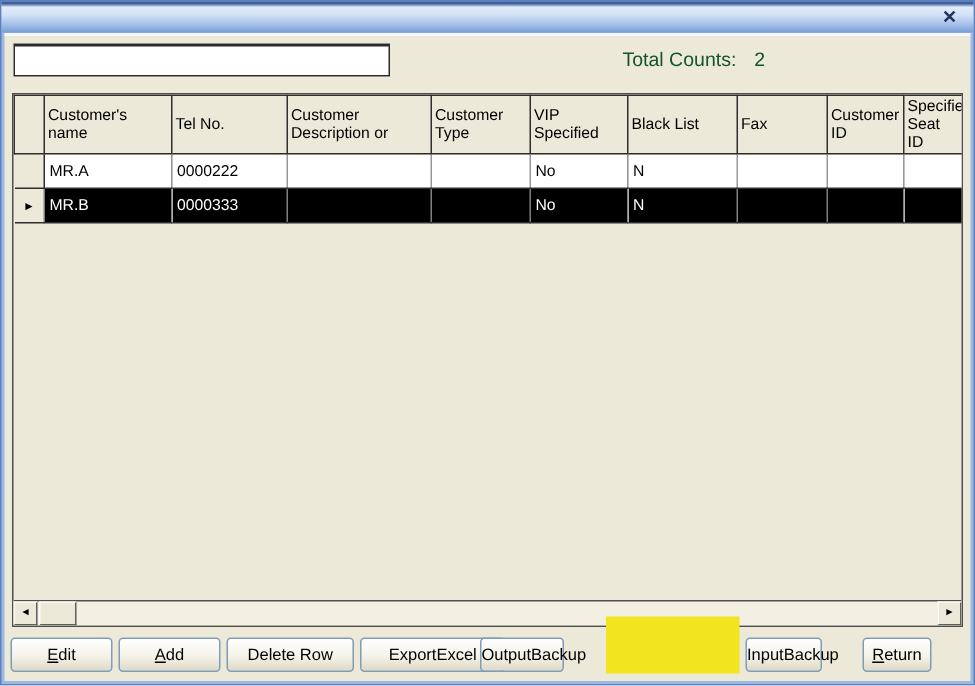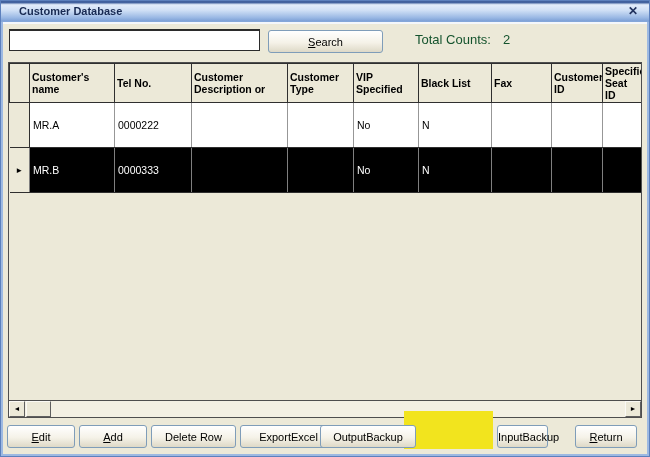--- a/index.html
+++ b/index.html
@@ -56,27 +56,27 @@
   .grid {
     position:absolute; left:8px; top:62px; width:634px; height:356px;
     border:1px solid #4e4e4e; background:#ece9d8; overflow:hidden;
   }
   table { border-collapse:collapse; table-layout:fixed; width:633px; }
   col.c-sel{width:20px} col.c0{width:85px} col.c1{width:77px} col.c2{width:96px}
   col.c3{width:66px} col.c4{width:65px} col.c5{width:73px} col.c6{width:60px}
   col.c7{width:51px} col.c8{width:40px}
   th {
     height:26px; background:#ece9d8; border:1px solid #2f2f2f;
-    font-weight:bold; font-size:10.5px; line-height:12px; text-align:left;
+    font-weight:normal; font-size:10.5px; line-height:12px; text-align:left;
     padding:1px 2px; vertical-align:middle; overflow:hidden;
   }
   td {
     height:17px; background:#ffffff; color:#000;
     border-right:1px solid #979797; border-bottom:1px solid #2f2f2f;
-    font-size:10.5px; padding:16px 3px; white-space:nowrap; overflow:hidden;
+    font-size:10.5px; padding:5px 3px; white-space:nowrap; overflow:hidden;
   }
   td.sel, th.sel {
     background:#ece9d8; border-right:1px solid #2f2f2f; text-align:center; padding:0;
   }
   tr.selected td { background:#000000; color:#ffffff; border-right-color:#7f7f7f; }
   tr.selected td.sel { background:#ece9d8; color:#000; }
   .pointer { font-size:8px; color:#000; line-height:17px; }
 
   
   .hscroll {
@@ -99,39 +99,37 @@
     position:absolute; left:404px; top:411px; width:89px; height:38px;
     background:#f2e41e; z-index:4;
   }
 
   
   .bottom-btn { top:425px; z-index:5; }
   .b-edit   { left:7px;   width:68px; }
   .b-add    { left:79px;  width:68px; }
   .b-del    { left:151px; width:85px; }
   .b-exp    { left:240px; width:97px; }
-  .b-out    { left:320px; width:96px; }
+  .b-out    { left:320px; width:56px; }
   .b-input  { left:404px; width:89px; background:#f2e41e; border-color:#9aa24a; }
   .b-inbk   { left:497px; width:51px; }
-  .b-ret    { left:575px; width:62px; }
+  .b-ret    { left:575px; width:46px; }
 </style>
 </head>
 <body>
 
 <div class="window">
 
   <div class="titlebar">
-    <span class="title">Customer Database</span>
     <span class="close">✕</span>
   </div>
 
   <div class="content"></div>
 
   <input class="search-input" value="" style="">
-  <button class="btn search-btn"><u>S</u>earch</button>
 
   <div class="totals">
     <span>Total Counts:</span><span class="tc-value">2</span>
   </div>
 
   <div class="grid">
     <table>
       <colgroup>
         <col class="c-sel">
           <col class="c0">

